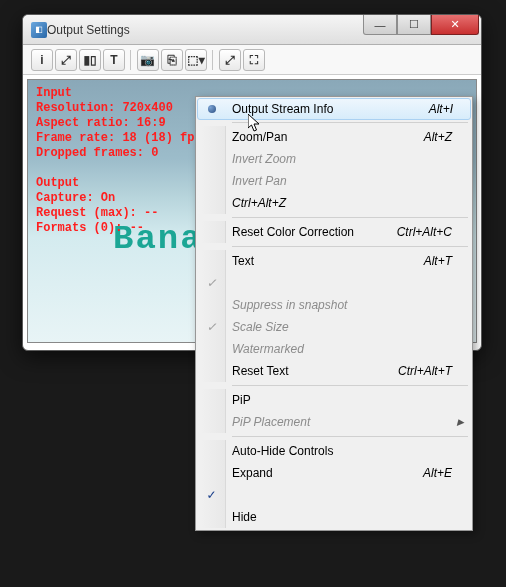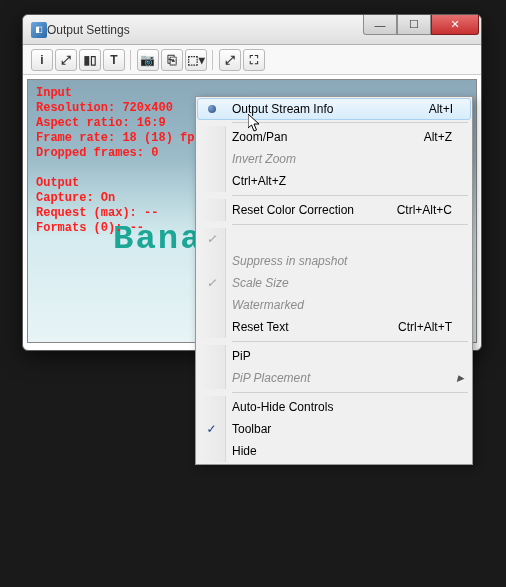--- a/index.html
+++ b/index.html
@@ -124,21 +124,21 @@
     display:flex;align-items:center;justify-content:center;
     border-right:1px solid #d9d9d9;
     margin-right:6px;
     background:linear-gradient(to right,#f1f1f1,#e8e8e8);
   }
   .mi.highlighted .gutter{border-right-color:transparent;background:transparent;}
   .checkmark{color:#1a3f8b;font-size:12px;}
   .checkmark.disabled{color:#a0a0a0;}
   .bullet{width:8px;height:8px;border-radius:50%;background:radial-gradient(circle at 30% 30%,#7ba3d4,#2b4f82);}
   .mi-label{flex:1;}
-  .mi-accel{color:#000;}
+  .mi-accel{color:#000;font-style:italic;}
   .msep{
     height:1px;background:#d0d0d0;margin:3px 2px 3px 34px;
   }
   .submenu-arrow{position:absolute;right:6px;font-size:9px;color:#555;}
   .cursor{
     position:absolute;left:248px;top:114px;
     width:16px;height:20px;pointer-events:none;
     z-index:50;
   }
 </style>
@@ -215,31 +215,40 @@
     <div class="msep"></div>
     <div class="mi">
       <span class="gutter"></span>
       <span class="mi-label">Zoom/Pan</span>
       <span class="mi-accel">Alt+Z</span>
     </div>
     <div class="mi disabled">
       <span class="gutter"></span>
       <span class="mi-label">Invert Zoom</span>
     </div>
+    <div class="mi disabled">
+      <span class="gutter"></span>
+      <span class="mi-label">Invert Pan</span>
+    </div>
     <div class="mi">
       <span class="gutter"></span>
       <span class="mi-accel">Ctrl+Alt+Z</span>
     </div>
     <div class="msep"></div>
     <div class="mi">
       <span class="gutter"></span>
       <span class="mi-label">Reset Color Correction</span>
       <span class="mi-accel">Ctrl+Alt+C</span>
     </div>
     <div class="msep"></div>
+    <div class="mi">
+      <span class="gutter"></span>
+      <span class="mi-label">Text</span>
+      <span class="mi-accel">Alt+T</span>
+    </div>
     <div class="mi disabled">
       <span class="gutter">
         <span class="checkmark disabled">✓</span>
       </span>
     </div>
     <div class="mi disabled">
       <span class="gutter"></span>
       <span class="mi-label">Suppress in snapshot</span>
     </div>
     <div class="mi disabled">
@@ -266,24 +275,28 @@
       <span class="gutter"></span>
       <span class="mi-label">PiP Placement</span>
       <span class="submenu-arrow">▶</span>
     </div>
     <div class="msep"></div>
     <div class="mi">
       <span class="gutter"></span>
       <span class="mi-label">Auto-Hide Controls</span>
     </div>
     <div class="mi">
+      <span class="gutter"></span>
+      <span class="mi-label">Expand</span>
+      <span class="mi-accel">Alt+E</span>
+    </div>
+    <div class="mi">
       <span class="gutter">
         <span class="checkmark">✓</span>
       </span>
-      <span class="mi-label">Toolbar</span>
     </div>
     <div class="mi">
       <span class="gutter"></span>
       <span class="mi-label">Hide</span>
     </div>
   </div>
 
 <svg class="cursor" viewBox="0 0 16 20">
   <path d="M0,0 L0,14 L3.5,11 L6,17 L8.5,16 L6,10 L11,10 Z" fill="#fff" stroke="#000" stroke-width="1"></path>
 </svg>

